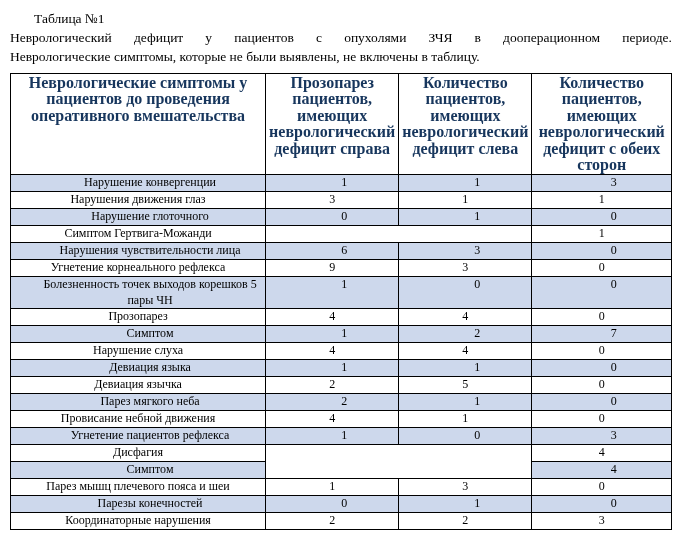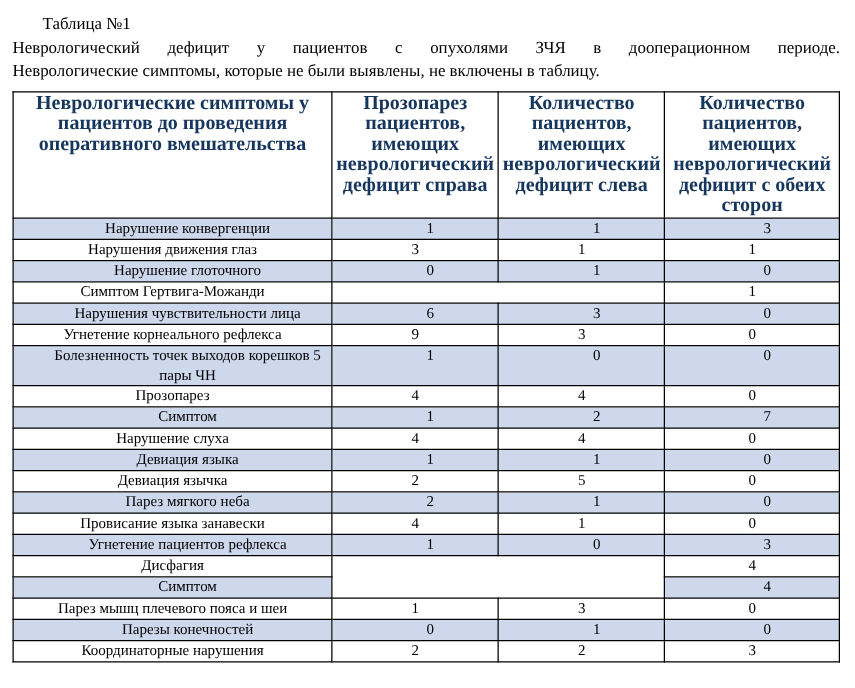--- a/index.html
+++ b/index.html
@@ -173,21 +173,21 @@
         <td>5</td>
         <td>0</td>
       </tr>
       <tr class="shaded">
         <td>Парез мягкого неба</td>
         <td>2</td>
         <td>1</td>
         <td>0</td>
       </tr>
       <tr>
-        <td>Провисание языка занавески</td>
+        <td>Провисание небной движения</td>
         <td>4</td>
         <td>1</td>
         <td>0</td>
       </tr>
       <tr class="shaded">
         <td>Угнетение пациентов рефлекса</td>
         <td>1</td>
         <td>0</td>
         <td>3</td>
       </tr>

